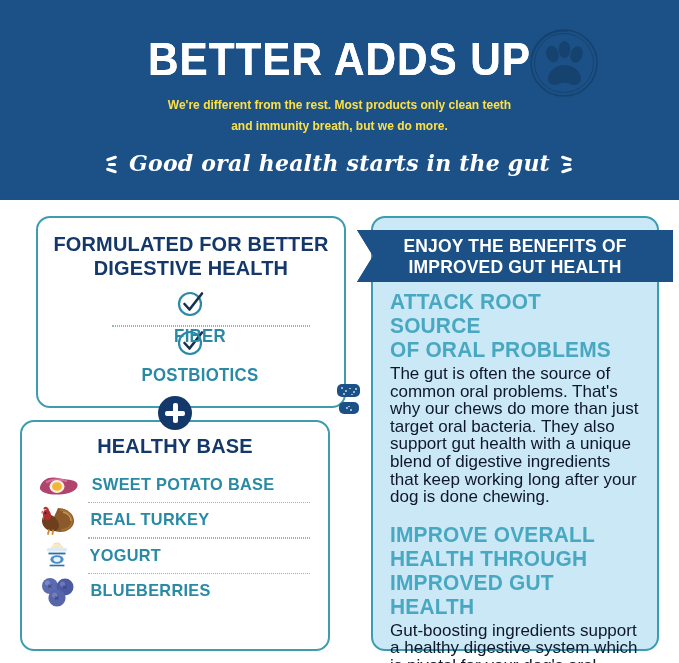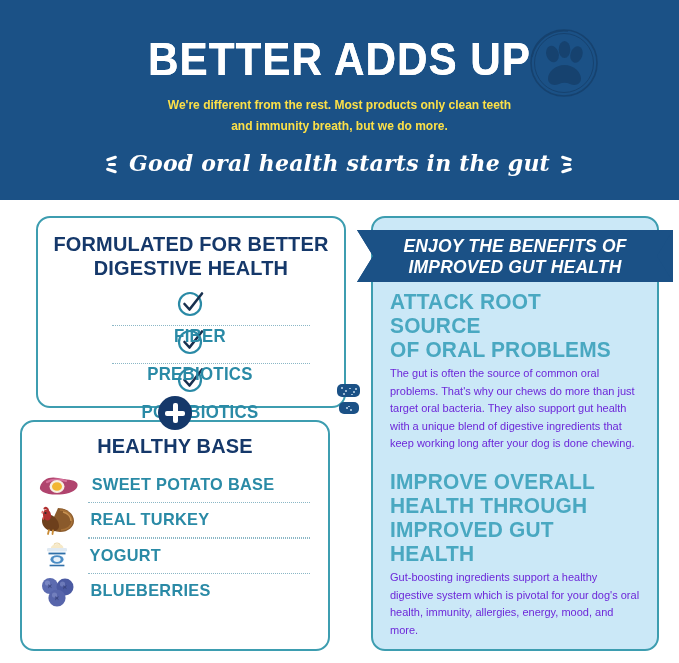--- a/index.html
+++ b/index.html
@@ -216,21 +216,20 @@
     border: 2.5px solid #3d9db0;
     border-radius: 14px;
     overflow: visible;
   }
 
   #ribbon {
     position: absolute;
     left: 357px; top: 230px;
     width: 316px; height: 52px;
     z-index: 6;
-    font-style: italic;
   }
   #ribbon .rib-text {
     position: absolute;
     left: 0; top: 0;
     width: 316px; height: 52px;
     display: flex;
     flex-direction: column;
     align-items: center;
     justify-content: center;
     color: #ffffff;
@@ -253,22 +252,22 @@
     color: #49a8c1;
     font-weight: bold;
     font-size: 22px;
     line-height: 24px;
     letter-spacing: 0.2px;
     transform: scaleX(0.95);
     transform-origin: left center;
     margin-bottom: 3px;
   }
   .sec-body {
-    color: #6d28d9;
-    font-size: 11px;
+    color: #0f172a;
+    font-size: 17px;
     line-height: 17.6px;
   }
   .sec-gap { height: 17px; }
 </style>
 </head>
 <body>
 
 <div id="page">
 
   <div class="header-band">
@@ -311,29 +310,20 @@
         <span class="check-ico">
           <svg width="30" height="30" viewBox="0 0 30 30">
             <circle cx="14" cy="16" r="11" fill="none" stroke="#2a8aa6" stroke-width="2.2"></circle>
             <path d="M8.5,16 L13.5,21.5 L26,5.5" fill="none" stroke="#18304f" stroke-width="2.6" stroke-linecap="round" stroke-linejoin="round"></path>
           </svg>
         </span>
         <span class="check-label">FIBER</span>
       </div>
       <div class="dot-sep"></div>
 
-      <div class="check-row">
-        <span class="check-ico">
-          <svg width="30" height="30" viewBox="0 0 30 30">
-            <circle cx="14" cy="16" r="11" fill="none" stroke="#2a8aa6" stroke-width="2.2"></circle>
-            <path d="M8.5,16 L13.5,21.5 L26,5.5" fill="none" stroke="#18304f" stroke-width="2.6" stroke-linecap="round" stroke-linejoin="round"></path>
-          </svg>
-        </span>
-        <span class="check-label">PREBIOTICS</span>
-      </div>
       <div class="dot-sep"></div>
 
       <div class="check-row">
         <span class="check-ico">
           <svg width="30" height="30" viewBox="0 0 30 30">
             <circle cx="14" cy="16" r="11" fill="none" stroke="#2a8aa6" stroke-width="2.2"></circle>
             <path d="M8.5,16 L13.5,21.5 L26,5.5" fill="none" stroke="#18304f" stroke-width="2.6" stroke-linecap="round" stroke-linejoin="round"></path>
           </svg>
         </span>
         <span class="check-label">POSTBIOTICS</span>

